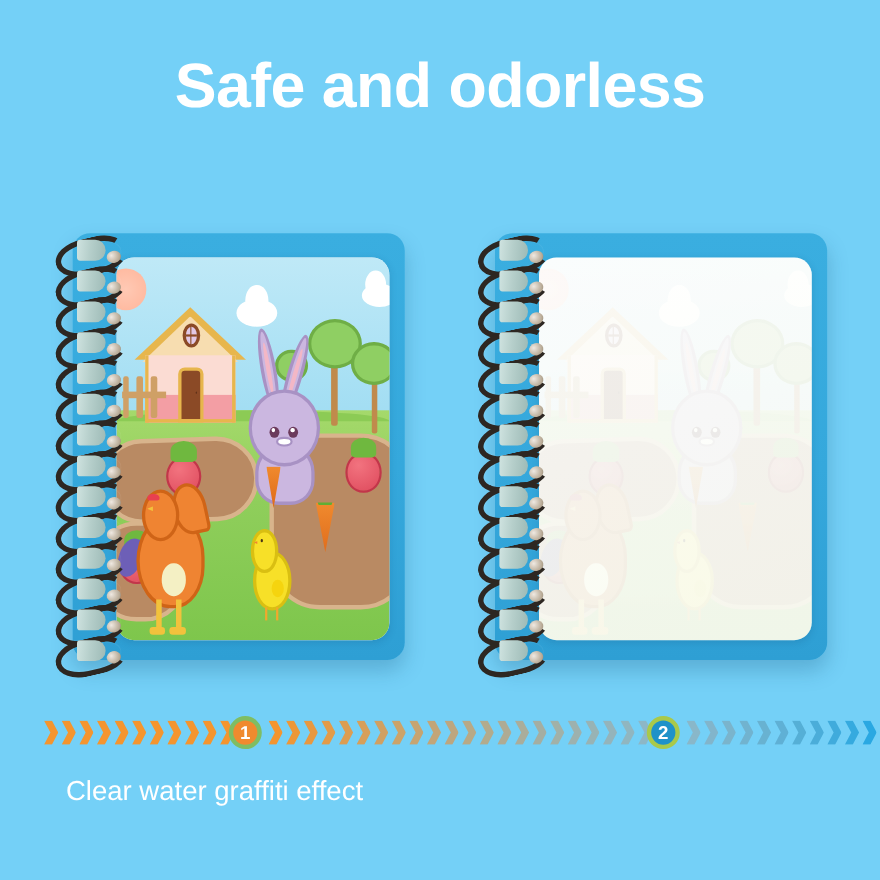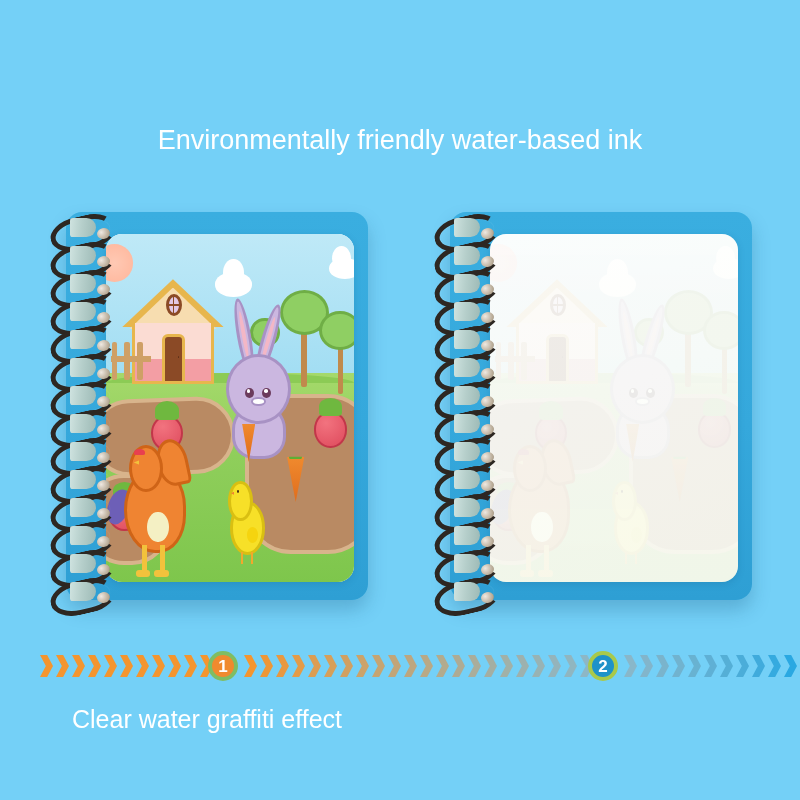--- a/index.html
+++ b/index.html
@@ -219,30 +219,30 @@
   .chev{width:13px;height:22px;margin-right:3px;flex:0 0 auto;
     clip-path:polygon(0 0,55% 0,100% 50%,55% 100%,0 100%,45% 50%);}
   .marker{position:absolute;top:3px;width:30px;height:30px;border-radius:50%;
     display:flex;align-items:center;justify-content:center;
     color:#fff;font-size:17px;font-weight:bold;line-height:1;
     box-sizing:border-box;}
   .marker.m1{left:168px;background:#f08a2e;border:4px solid #7fbd63;}
   .marker.m2{left:548px;background:#1f92c9;border:4px solid #a9c94a;}
 
   
-  .caption{position:absolute;top:707px;color:#ffffff;font-size:25px;line-height:1;margin-left:12px;}
+  .caption{position:absolute;top:707px;color:#ffffff;font-size:25px;line-height:1;}
   .cap-left{left:60px;}
   .cap-right{left:420px;}
 </style>
 </head>
 <body>
 
 <div class="stage">
 
-  <div class="subhead">Environmentally friendly water-based ink</div>
+  <div class="headline">Safe and odorless</div>
 
   <div class="book book-left">
     <div class="cover"></div>
     <div class="page">
       <div class="page-inner">
         <div class="scene">
           <div class="sky"></div>
           <div class="sun"></div>
           <div class="cloud c1"></div>
           <div class="cloud c2"></div>

